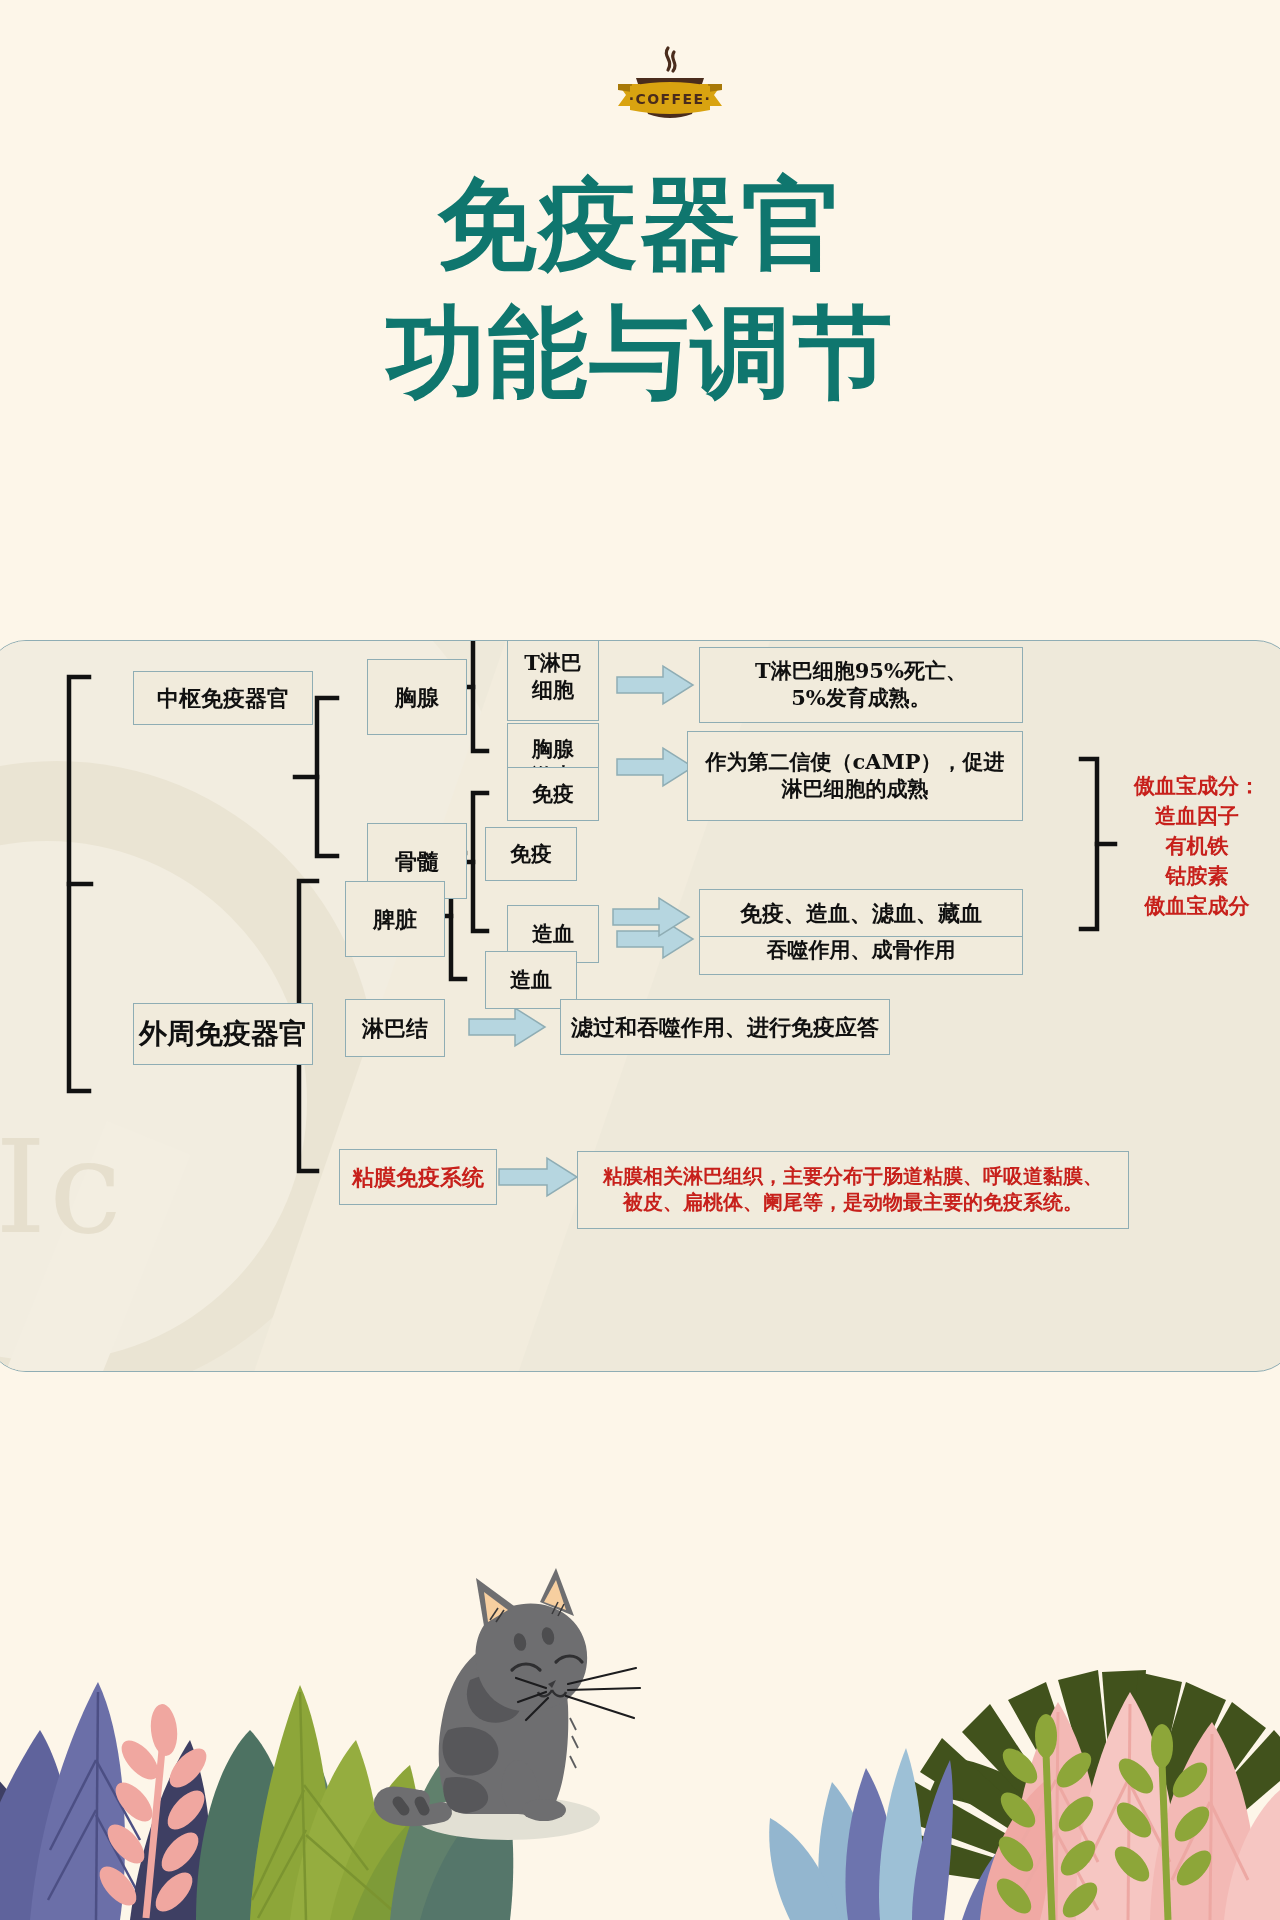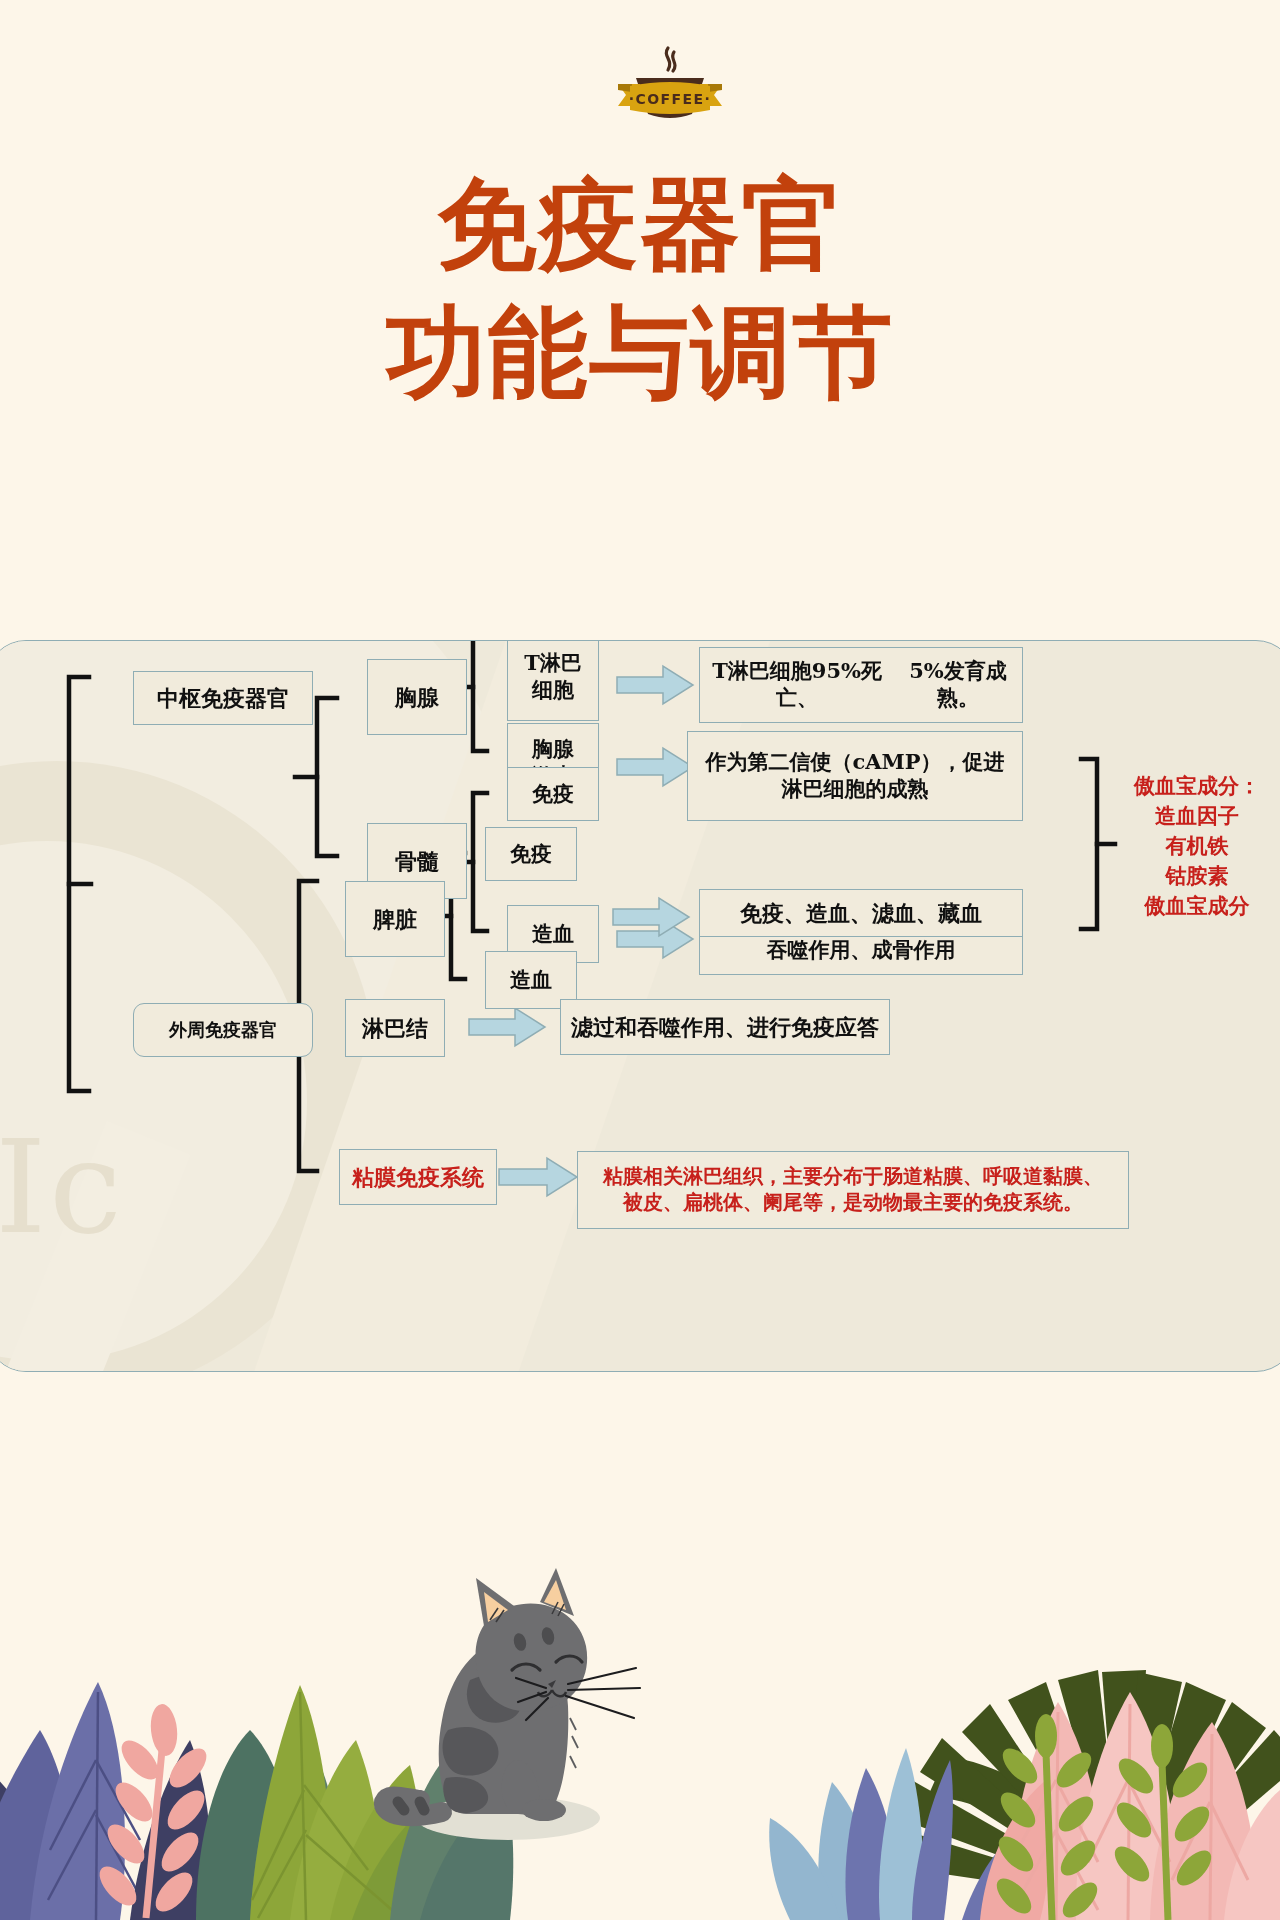--- a/index.html
+++ b/index.html
@@ -10,21 +10,21 @@
     overflow:hidden;position:relative;
   }
   .page{position:relative;width:1280px;height:1920px;overflow:hidden;}
 
   
   .logo{position:absolute;left:610px;top:40px;width:120px;height:80px;}
 
   
   .title{
     position:absolute;left:0;top:160px;width:1280px;
-    text-align:center;color:#c2410c;
+    text-align:center;color:#0f766e;
     font-family:"DejaVu Serif","Liberation Serif",serif;
     font-weight:700;letter-spacing:.10em;line-height:1.28;
   }
   .title .l1{font-size:100px;display:block;}
   .title .l2{font-size:100px;display:block;}
 
   
   .panel{
     position:absolute;left:-14px;top:640px;width:1308px;height:730px;
     background:#eee9da;
@@ -158,21 +158,21 @@
 
         <path d="M512 528 L560 528 L560 517 L590 536 L560 555 L560 544 L512 544 Z"></path>
       </g>
     </svg>
 
     <div class="layer">
 
       <div class="bx" style="left:146px;top:30px;width:180px;height:54px;font-size:22px;">
         <span>中枢免疫器官</span>
       </div>
-      <div class="bx" style="left:146px;top:362px;width:180px;height:54px;font-size:18px;border-radius:11px;">
+      <div class="bx" style="left:146px;top:362px;width:180px;height:62px;font-size:28px;">
         <span>外周免疫器官</span>
       </div>
 
       <div class="bx" style="left:380px;top:18px;width:100px;height:76px;font-size:22px;">
         <span>胸腺</span>
       </div>
       <div class="bx" style="left:380px;top:182px;width:100px;height:76px;font-size:22px;">
         <span>骨髓</span>
       </div>
       <div class="bx" style="left:358px;top:240px;width:100px;height:76px;font-size:22px;">
@@ -201,21 +201,21 @@
         <span>造血</span>
       </div>
 
       <div class="bx" style="left:498px;top:186px;width:92px;height:54px;font-size:21px;">
         <span>免疫</span>
       </div>
       <div class="bx" style="left:498px;top:310px;width:92px;height:58px;font-size:21px;">
         <span>造血</span>
       </div>
 
-      <div class="bx" style="left:712px;top:6px;width:324px;height:76px;font-size:21px;flex-direction:row;">
+      <div class="bx" style="left:712px;top:6px;width:324px;height:76px;font-size:21px;flex-direction:column;">
         <span>T淋巴细胞95%死亡、</span>
         <span>5%发育成熟。</span>
       </div>
       <div class="bx" style="left:700px;top:90px;width:336px;height:90px;font-size:21px;flex-direction:column;">
         <span>作为第二信使（cAMP），促进</span>
         <span>淋巴细胞的成熟</span>
       </div>
       <div class="bx" style="left:712px;top:258px;width:324px;height:76px;font-size:21px;flex-direction:column;">
         <span>各种免疫细胞的发源地、</span>
         <span>吞噬作用、成骨作用</span>

